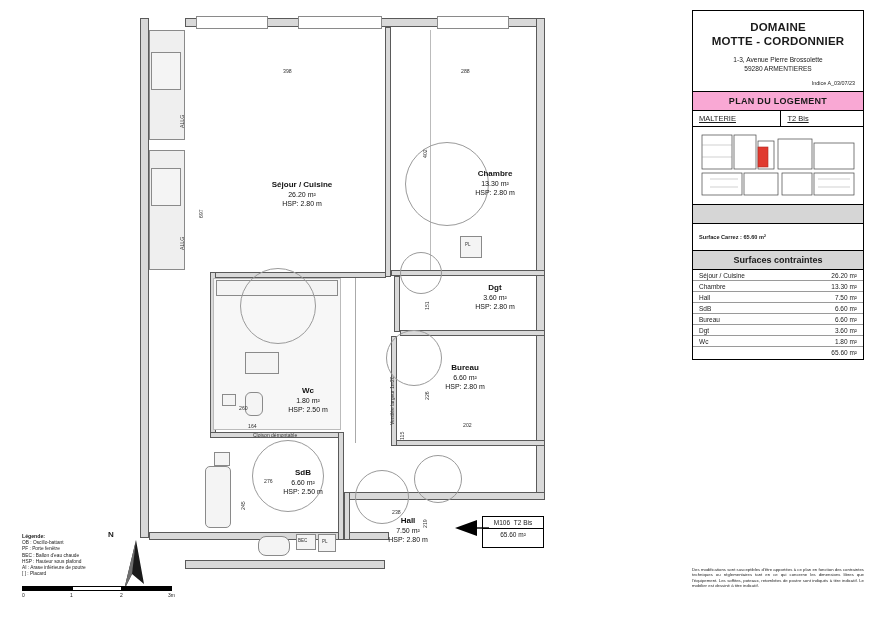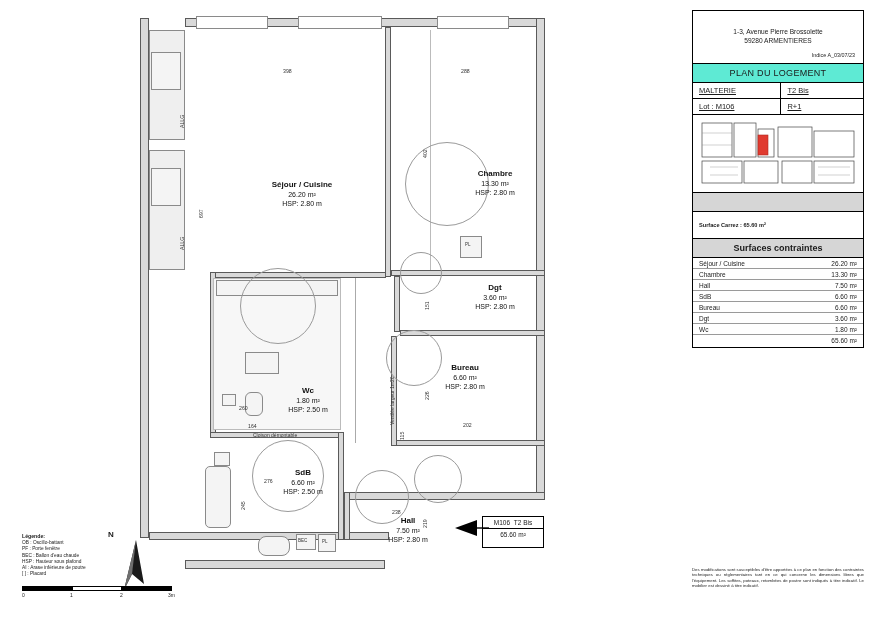--- a/index.html
+++ b/index.html
@@ -20,22 +20,22 @@
      background-image:linear-gradient(to right,#c9c9c9 0.5px,transparent 0.5px),
                       linear-gradient(to bottom,#c9c9c9 0.5px,transparent 0.5px);
      background-size:9px 9px;background-color:#f7f7f7;}
 
   
   .panel{position:absolute;left:692px;top:10px;width:172px;}
   .pbox{box-sizing:border-box;border:1px solid #000;background:#fff;}
   .ptitle{text-align:center;font-weight:bold;font-size:11.5px;line-height:14px;padding:9px 4px 2px;letter-spacing:.2px;}
   .paddr{text-align:center;font-size:6.6px;line-height:9px;padding:5px 4px 0;}
   .pindice{text-align:right;font-size:5.4px;padding:7px 8px 5px 0;color:#222;}
-  .bandhead{background:#5eead4;border:1px solid #000;border-top:none;text-align:center;
-     font-weight:normal;font-size:9px;padding:4px 0;letter-spacing:.3px;}
+  .bandhead{background:#f9a8d4;border:1px solid #000;border-top:none;text-align:center;
+     font-weight:bold;font-size:9px;padding:4px 0;letter-spacing:.3px;}
   .rowtab{display:flex;border:1px solid #000;border-top:none;font-size:7.5px;text-decoration:underline;}
   .rowtab div{padding:3px 6px;box-sizing:border-box;}
   .rowtab .c1{width:52%;border-right:1px solid #000;}
   .rowtab .c2{width:48%;}
   .keyplan{border:1px solid #000;border-top:none;padding:6px 5px;background:#fff;height:78px;box-sizing:border-box;position:relative;}
   .greyband{height:18px;background:#d6d6d6;border:1px solid #000;border-top:none;}
   .carrez{border:1px solid #000;border-top:none;font-size:5.6px;padding:10px 6px 10px;font-weight:bold;}
   .surfhead{background:#d6d6d6;border:1px solid #000;border-top:none;text-align:center;
      font-weight:bold;font-size:9px;padding:4px 0;}
   .stab{border:1px solid #000;border-top:none;font-size:6.5px;}
@@ -219,37 +219,35 @@
       <div class="sbnum" style="left:48px;">1</div>
       <div class="sbnum" style="left:98px;">2</div>
       <div class="sbnum" style="left:146px;">3m</div>
     </div>
   </div>
 
   <div class="panel">
 
     <div class="pbox">
       <div class="ptitle">
+        <div>DOMAINE</div>
+        <div>MOTTE - CORDONNIER</div>
       </div>
       <div class="paddr">
         <div>1-3, Avenue Pierre Brossolette</div>
         <div>59280 ARMENTIERES</div>
       </div>
       <div class="pindice">Indice A_03/07/23</div>
     </div>
 
     <div class="bandhead">PLAN DU LOGEMENT</div>
 
     <div class="rowtab">
       <div class="c1">MALTERIE</div>
       <div class="c2">T2 Bis</div>
-    </div>
-    <div class="rowtab">
-      <div class="c1">Lot :  M106</div>
-      <div class="c2">R+1</div>
     </div>
 
     <div class="keyplan">
       <svg width="160" height="66" viewBox="0 0 160 66">
         <g stroke="#444" stroke-width="0.7" fill="#ffffff">
           <rect x="4" y="2" width="30" height="34"></rect>
           <rect x="36" y="2" width="22" height="34"></rect>
           <rect x="60" y="8" width="16" height="28"></rect>
           <rect x="80" y="6" width="34" height="30"></rect>
           <rect x="116" y="10" width="40" height="26"></rect>

